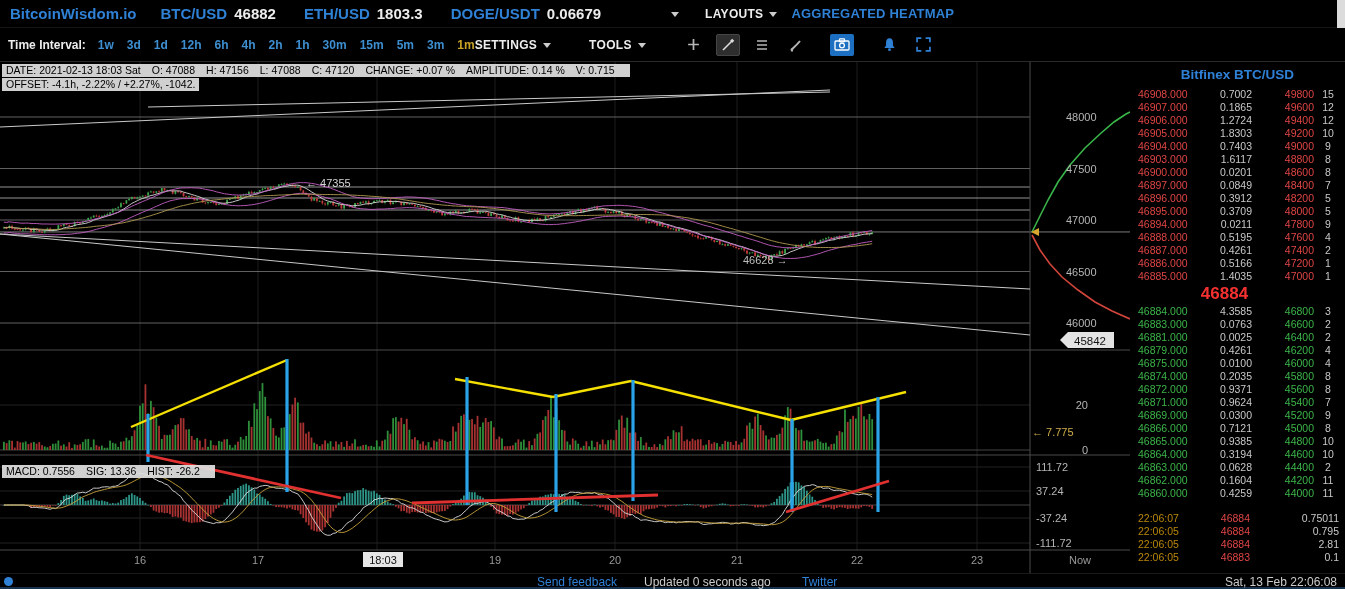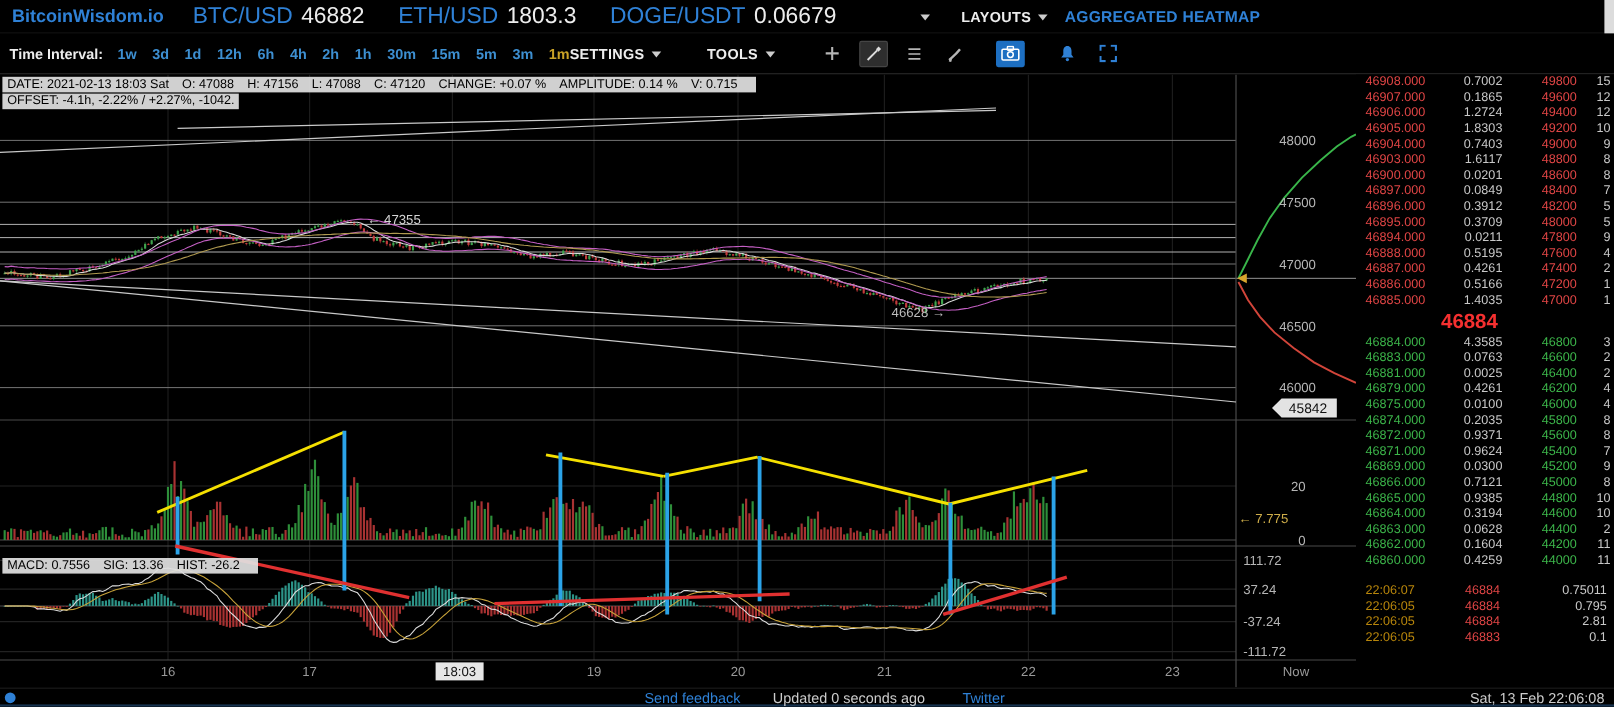--- a/index.html
+++ b/index.html
@@ -3,21 +3,21 @@
 <meta charset="utf-8">
 <style>
   *{margin:0;padding:0;box-sizing:border-box}
   body{background:#000;font-family:"Liberation Sans",sans-serif}
   .app{position:relative;width:1345px;height:589px;background:#000;overflow:hidden;color:#ddd}
 
   
   .topbar{position:absolute;top:0;left:0;right:0;height:28px;display:flex;align-items:center;padding:0 10px;background:#000;border-bottom:1px solid #151515}
   .logo{color:#2f81d6;font-weight:bold;font-size:15px;text-decoration:none;margin-right:24px}
   .tickers{display:flex;gap:28px}
-  .ticker{display:flex;gap:7px;text-decoration:none;font-size:19px;font-weight:normal}
+  .ticker{display:flex;gap:7px;text-decoration:none;font-size:15px;font-weight:bold}
   .ticker .pair{color:#2f81d6}
   .ticker .price{color:#ededed}
   .search-wrap{margin-left:58px;display:flex;align-items:center}
   .search{width:168px;height:19px;background:#4c4c4c;border:1px solid #5c5c5c;border-radius:3px;color:#ccc;font-size:12px;padding:0 8px;font-family:"Liberation Sans",sans-serif}
   .search::placeholder{color:#b5b5b5}
   .search-caret{background:none;border:none;cursor:pointer;padding:4px 6px}
   .layouts-btn{margin-left:20px;background:none;border:none;color:#ededed;font-weight:bold;font-size:12px;cursor:pointer;letter-spacing:.3px}
   .heatmap{margin-left:14px;color:#2f81d6;font-weight:bold;font-size:13px;text-decoration:none;letter-spacing:.2px}
   .caret{display:inline-block;width:0;height:0;border-left:4px solid transparent;border-right:4px solid transparent;border-top:5px solid #ccc;margin-left:6px;vertical-align:middle}
   .scroll-thumb{position:absolute;right:0;top:0;width:8px;height:28px;background:#dcdcdc}
@@ -46,21 +46,21 @@
   .readout.line2{top:16px}
   .readout.macd{top:403px}
 
   
   .orderbook{position:absolute;top:62px;left:1130px;width:215px;height:511px;overflow:hidden;background:#000}
   .ob-title{height:26px;line-height:26px;text-align:center;color:#2f81d6;font-size:13.5px;font-weight:bold}
   .ob-row{display:flex;height:13px;line-height:13px;font-size:10.5px}
   .c1{width:64px;padding-left:8px}
   .c2{width:58px;text-align:right;color:#c8c8c8}
   .c3{width:62px;text-align:right}
-  .c4{flex:1;text-align:right;padding-right:3px;color:#c8c8c8;overflow:hidden}
+  .c4{flex:1;text-align:center;padding-right:3px;color:#c8c8c8;overflow:hidden}
   .ask .c1,.ask .c3{color:#e04545}
   .bid .c1,.bid .c3{color:#3cb54a}
   .last-price{height:22px;line-height:22px;text-align:center;padding-right:26px;color:#f53030;font-size:17px;font-weight:bold}
   #trades{margin-top:12px}
   .tr-row{display:flex;height:13px;line-height:13px;font-size:10.5px}
   .t1{width:70px;padding-left:8px;color:#b8860b}
   .t2{width:50px;text-align:right;color:#e04545}
   .t3{flex:1;text-align:right;padding-right:6px;color:#c8c8c8}
 
   
@@ -1529,20 +1529,21 @@
         <text x="743" y="202" fill="#bdbdbd" font-size="11" font-family="&quot;Liberation Sans&quot;,sans-serif">46628 →</text>
         <path d="M1060,278 l8,-8 h46 v16 h-46 z" fill="#e3e3e3"></path>
         <text x="1074" y="282.5" fill="#111" font-size="11.5" font-family="&quot;Liberation Sans&quot;,sans-serif">45842</text>
       </svg>
     <div class="readout" id="readout1"><span class="ro-l">DATE:</span><span class="ro-v">2021-02-13 18:03 Sat</span><span class="ro-l">O:</span><span class="ro-v">47088</span><span class="ro-l">H:</span><span class="ro-v">47156</span><span class="ro-l">L:</span><span class="ro-v">47088</span><span class="ro-l">C:</span><span class="ro-v">47120</span><span class="ro-l">CHANGE:</span><span class="ro-v">+0.07 %</span><span class="ro-l">AMPLITUDE:</span><span class="ro-v">0.14 %</span><span class="ro-l">V:</span><span class="ro-v">0.715</span></div>
     <div class="readout line2">OFFSET: -4.1h, -2.22% / +2.27%, -1042.</div>
     <div class="readout macd" id="macd-readout"><span class="ro-l">MACD:</span><span class="ro-v">0.7556</span><span class="ro-l">SIG:</span><span class="ro-v">13.36</span><span class="ro-l">HIST:</span><span class="ro-v">-26.2</span></div>
   </div>
 
   <aside class="orderbook">
+    <h2 class="ob-title">Bitfinex BTC/USD</h2>
     <div id="asks">
         <div class="ob-row ask">
           <span class="c1">46908.000</span>
           <span class="c2">0.7002</span>
           <span class="c3">49800</span>
           <span class="c4">15</span>
         </div>
         <div class="ob-row ask">
           <span class="c1">46907.000</span>
           <span class="c2">0.1865</span>

